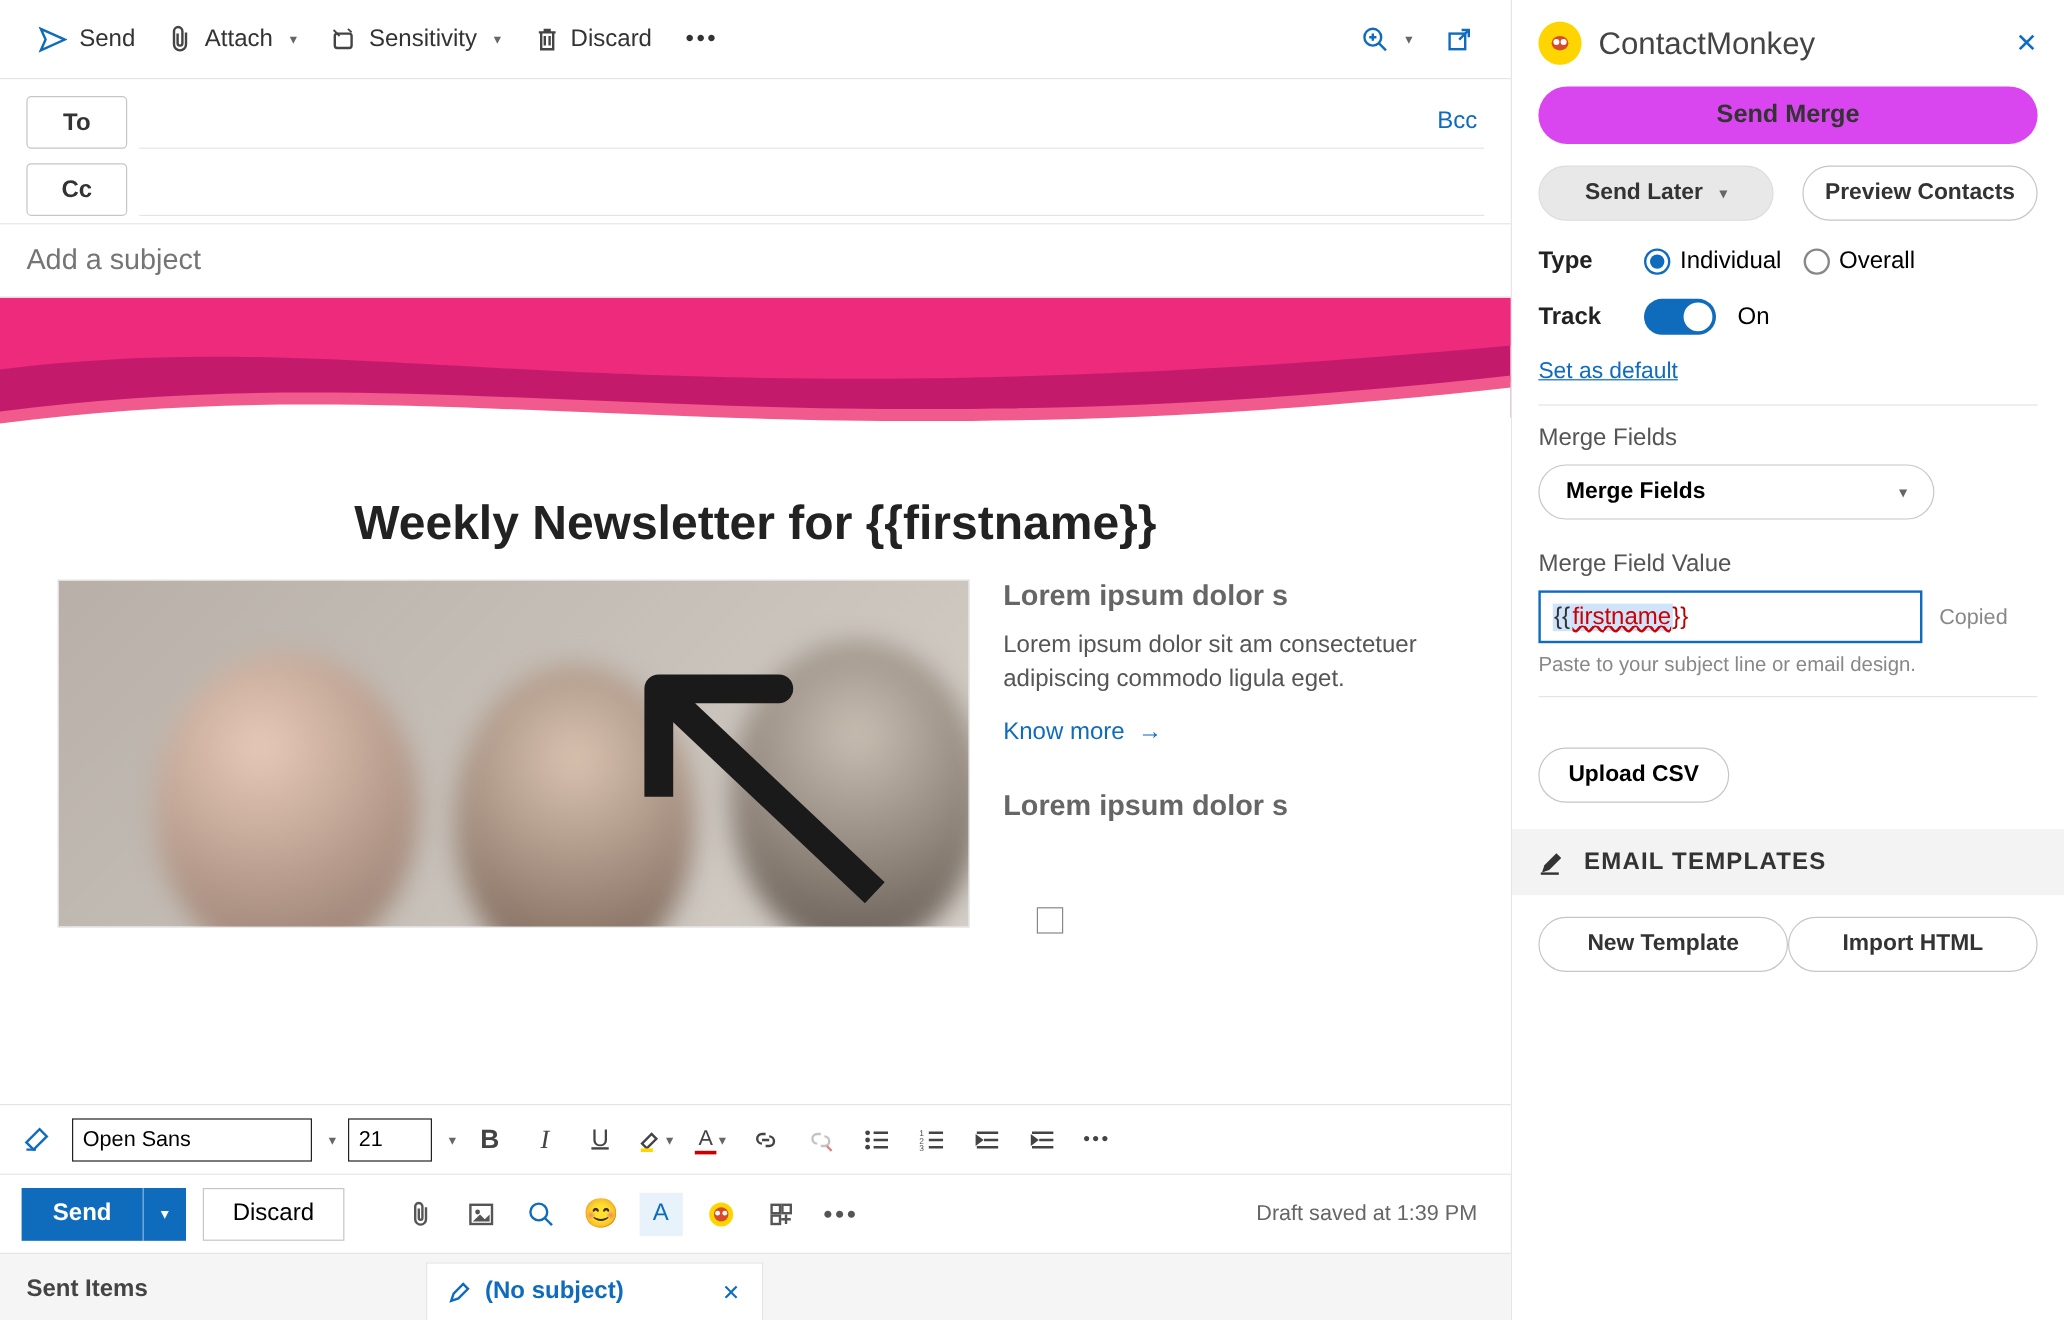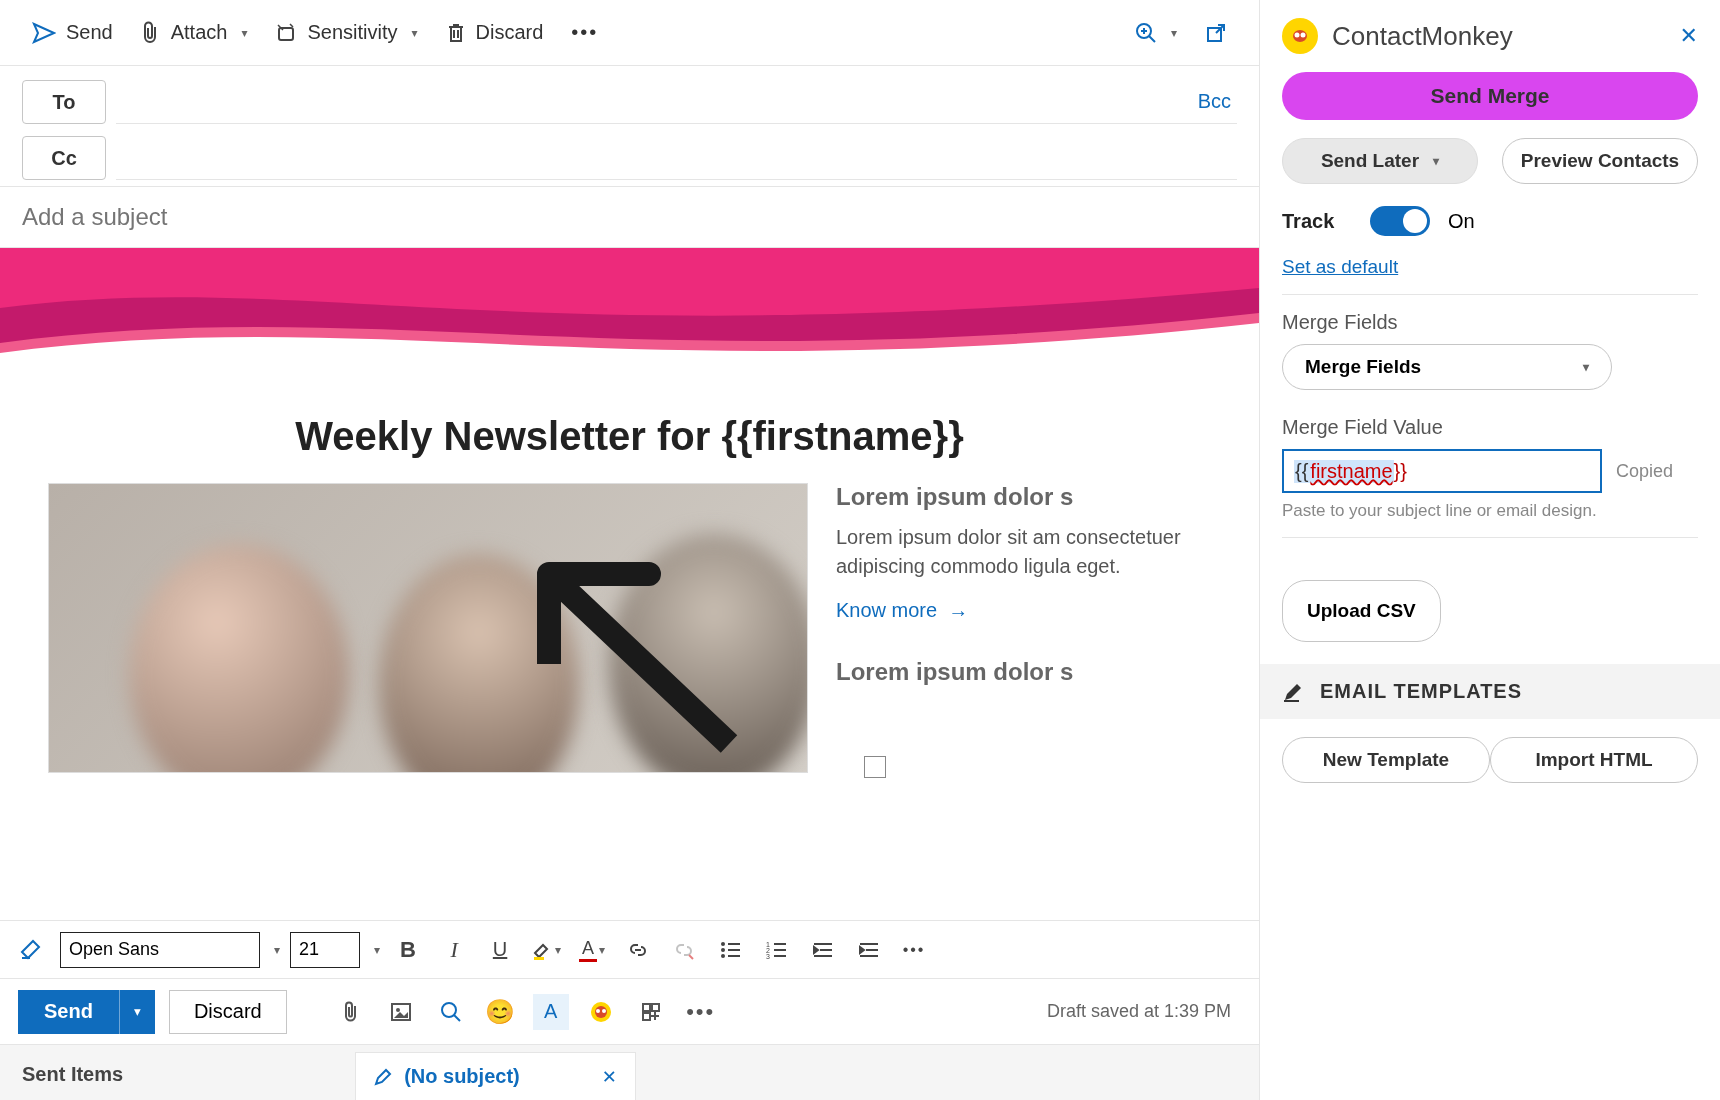--- a/index.html
+++ b/index.html
@@ -89,21 +89,21 @@
   .link { color:#0f6cbd; text-decoration:underline; font-size:19px; cursor:pointer; }
   .sp-divider { border:none; border-top:1px solid #e5e5e5; margin: 16px 0; }
   .sp-section-label { font-size:20px; color:#555; margin-bottom:10px; }
   .mf-select { width: 330px; height:46px; border:1px solid #c6c6c6; border-radius:24px; display:flex; align-items:center; justify-content:space-between; padding:0 22px; font-size:19px; font-weight:600; cursor:pointer; margin-bottom: 26px; }
   .mf-value-row { display:flex; align-items:center; gap:14px; }
   .mf-value { width:320px; height:44px; border:2px solid #0f6cbd; font-size:20px; padding: 0 10px; display:flex; align-items:center; color:#b00; }
   .mf-value .sel { background:#cfe4fa; color:#333; padding:0 1px; }
   .mf-value .red { color:#c00; text-decoration: underline wavy #c00; }
   .copied { color:#888; font-size:18px; }
   .hint { color:#888; font-size:17px; margin-top:8px; }
-  .upload-btn { height:62px; padding: 0 24px; border-radius:24px; border:1px solid #c6c6c6; background:#fff; font-size:19px; font-weight:600; cursor:pointer; margin-top: 26px; align-self:flex-start; }
+  .upload-btn { height:46px; padding: 0 24px; border-radius:24px; border:1px solid #c6c6c6; background:#fff; font-size:19px; font-weight:600; cursor:pointer; margin-top: 26px; align-self:flex-start; }
   .sp-templates-head { background:#f3f3f3; margin: 22px -22px 18px -22px; padding: 16px 22px; display:flex; align-items:center; gap:16px; font-size:20px; font-weight:700; letter-spacing:1px; color:#333; }
   .sp-templates-row { display:flex; }
 
   svg { display:block; }
 </style>
 </head>
 <body>
 
 <div class="app">
   <div class="main">
@@ -365,20 +365,33 @@
     <div class="sp-row">
       <div class="pill-btn pill-grey">
         <span>Send Later</span>
         <span class="chev">▾</span>
       </div>
       <div class="pill-btn pill-white">
         <span>Preview Contacts</span>
       </div>
     </div>
 
+    <div class="sp-line">
+      <span class="sp-label">Type</span>
+      <div class="radio">
+        <span class="r-out">
+            <span class="r-in"></span>
+          </span>
+        <span>Individual</span>
+      </div>
+      <div class="radio off">
+        <span class="r-out"></span>
+        <span>Overall</span>
+      </div>
+    </div>
 
     <div class="sp-line">
       <span class="sp-label">Track</span>
       <span class="toggle">
           <span class="knob"></span>
         </span>
       <span>On</span>
     </div>
 
     <span class="link">Set as default</span>

